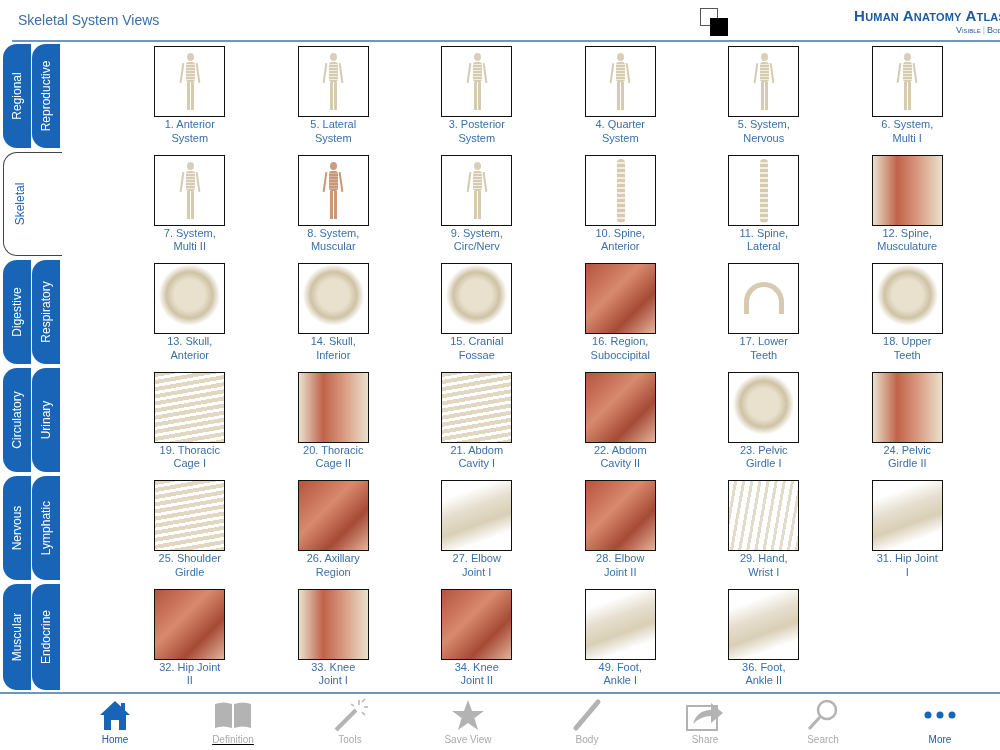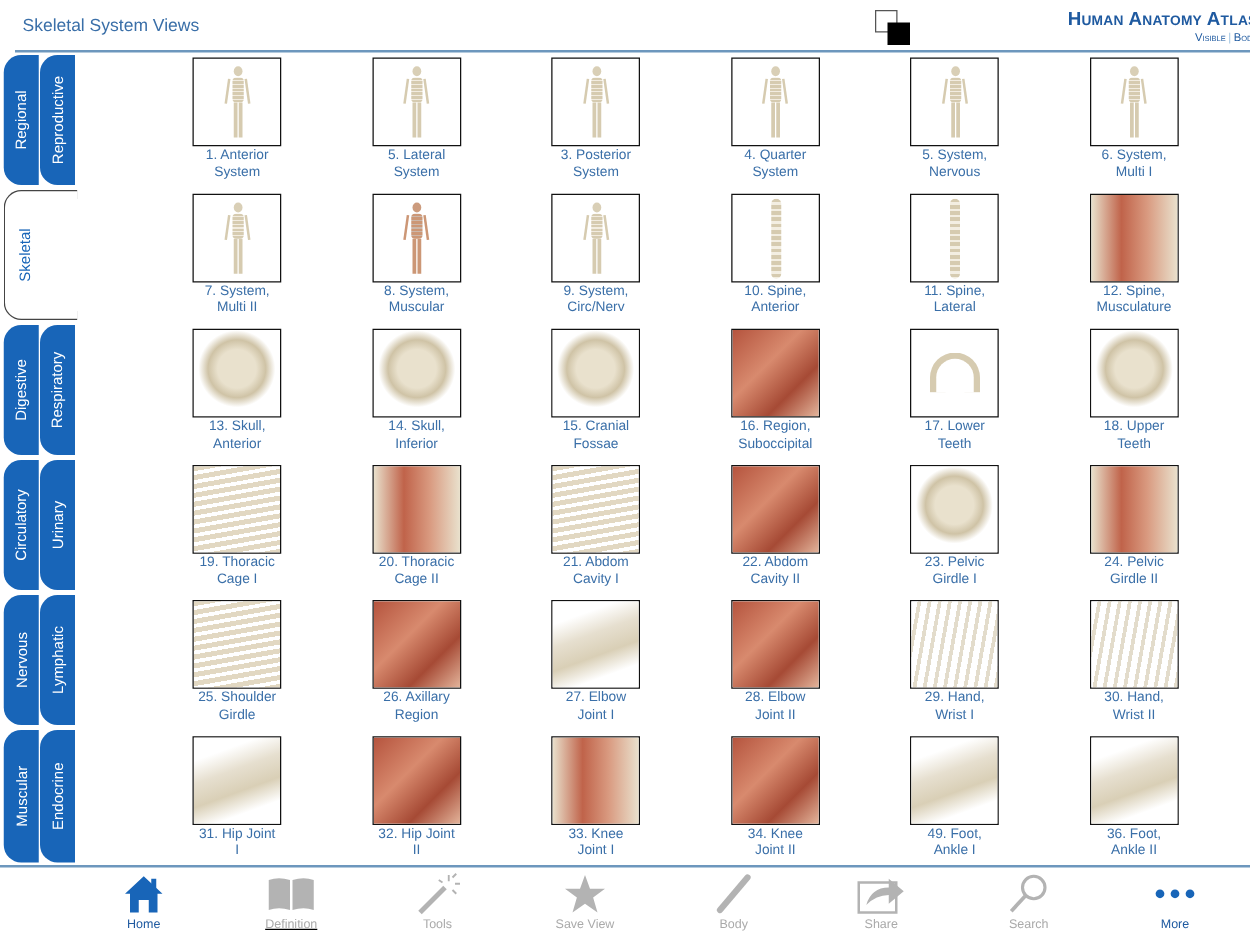--- a/index.html
+++ b/index.html
@@ -378,27 +378,20 @@
     </div>
     <div class="cell">
       <div class="thumb">
         <div class="art-hand"></div>
       </div>
       <div class="label">29. Hand,
 Wrist I</div>
     </div>
     <div class="cell">
       <div class="thumb">
-        <div class="art-hand"></div>
-      </div>
-      <div class="label">30. Hand,
-Wrist II</div>
-    </div>
-    <div class="cell">
-      <div class="thumb">
         <div class="art-foot"></div>
       </div>
       <div class="label">31. Hip Joint
 I</div>
     </div>
     <div class="cell">
       <div class="thumb">
         <div class="art-muscle"></div>
       </div>
       <div class="label">32. Hip Joint

